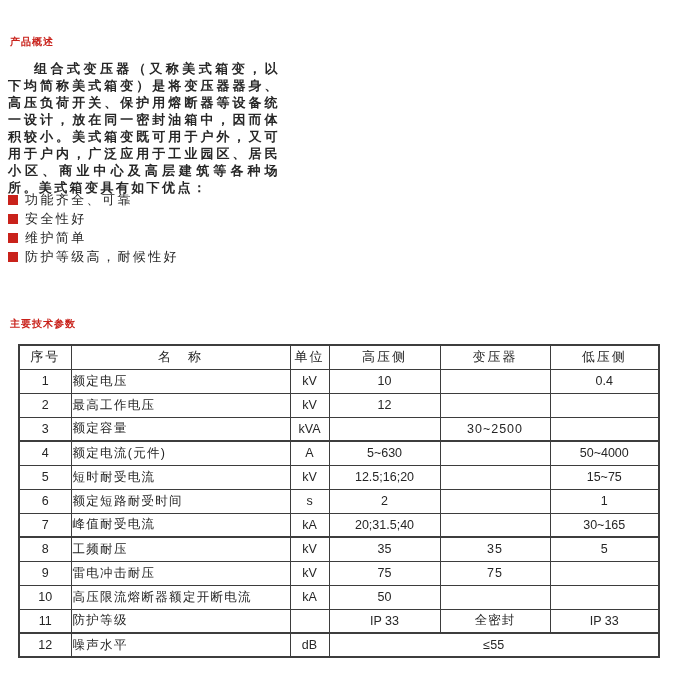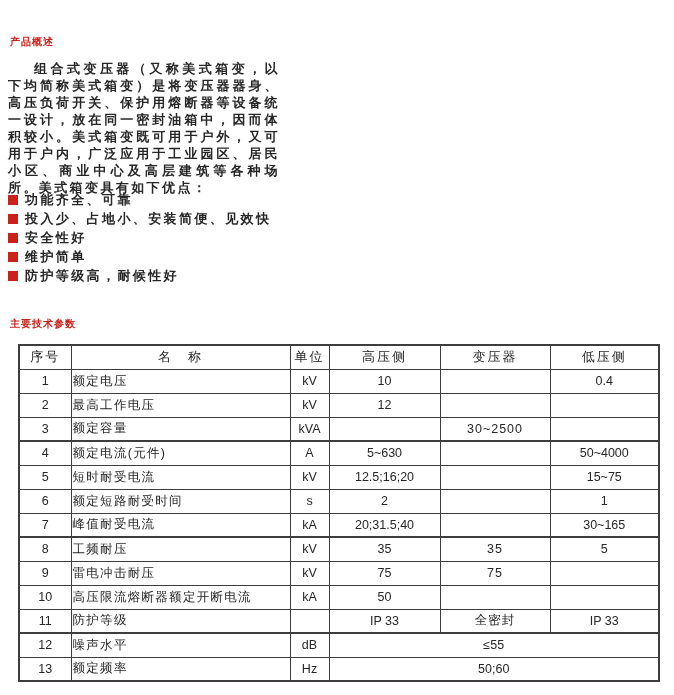--- a/index.html
+++ b/index.html
@@ -35,21 +35,21 @@
     letter-spacing:2.4px;
     text-align:justify;
     text-indent:2em;
   }
   #feature-list{
     position:absolute;left:8px;top:190px;width:290px;
     margin:0;padding:0;list-style:none;
   }
   #feature-list li{
     height:19px;line-height:19px;
-    font-size:13px;font-weight:bold;letter-spacing:2.4px;
+    font-size:13px;font-weight:normal;letter-spacing:2.4px;
     white-space:nowrap;
   }
   .sq{
     display:inline-block;width:10px;height:10px;
     background:var(--accent);
     margin-right:7px;
     vertical-align:-1px;
   }
   table{
     position:absolute;left:18px;top:344px;
@@ -82,23 +82,20 @@
 
 <main>
 
   <h1 id="overview-title" class="sec-title">产品概述</h1>
 
   <p id="overview-paragraph">组合式变压器（又称美式箱变，以下均简称美式箱变）是将变压器器身、高压负荷开关、保护用熔断器等设备统一设计，放在同一密封油箱中，因而体积较小。美式箱变既可用于户外，又可用于户内，广泛应用于工业园区、居民小区、商业中心及高层建筑等各种场所。美式箱变具有如下优点：</p>
 
   <ul id="feature-list">
     <li>
       <span class="sq"></span><span>功能齐全、可靠</span>
-    </li>
-    <li>
-      <span class="sq"></span><span>投入少、占地小、安装简便、见效快</span>
     </li>
     <li>
       <span class="sq"></span><span>安全性好</span>
     </li>
     <li>
       <span class="sq"></span><span>维护简单</span>
     </li>
     <li>
       <span class="sq"></span><span>防护等级高，耐候性好</span>
     </li>
@@ -213,22 +210,16 @@
           <td class="col-hv">IP 33</td>
           <td class="col-transformer">全密封</td>
           <td class="col-lv">IP 33</td>
         </tr>
         <tr>
           <td class="col-no">12</td>
           <td class="col-name">噪声水平</td>
           <td class="col-unit">dB</td>
           <td class="col-merged" colspan="3">≤55</td>
         </tr>
-        <tr>
-          <td class="col-no">13</td>
-          <td class="col-name">额定频率</td>
-          <td class="col-unit">Hz</td>
-          <td class="col-merged" colspan="3">50;60</td>
-        </tr>
       </tbody>
   </table>
 
 </main>
 
 </body></html>

